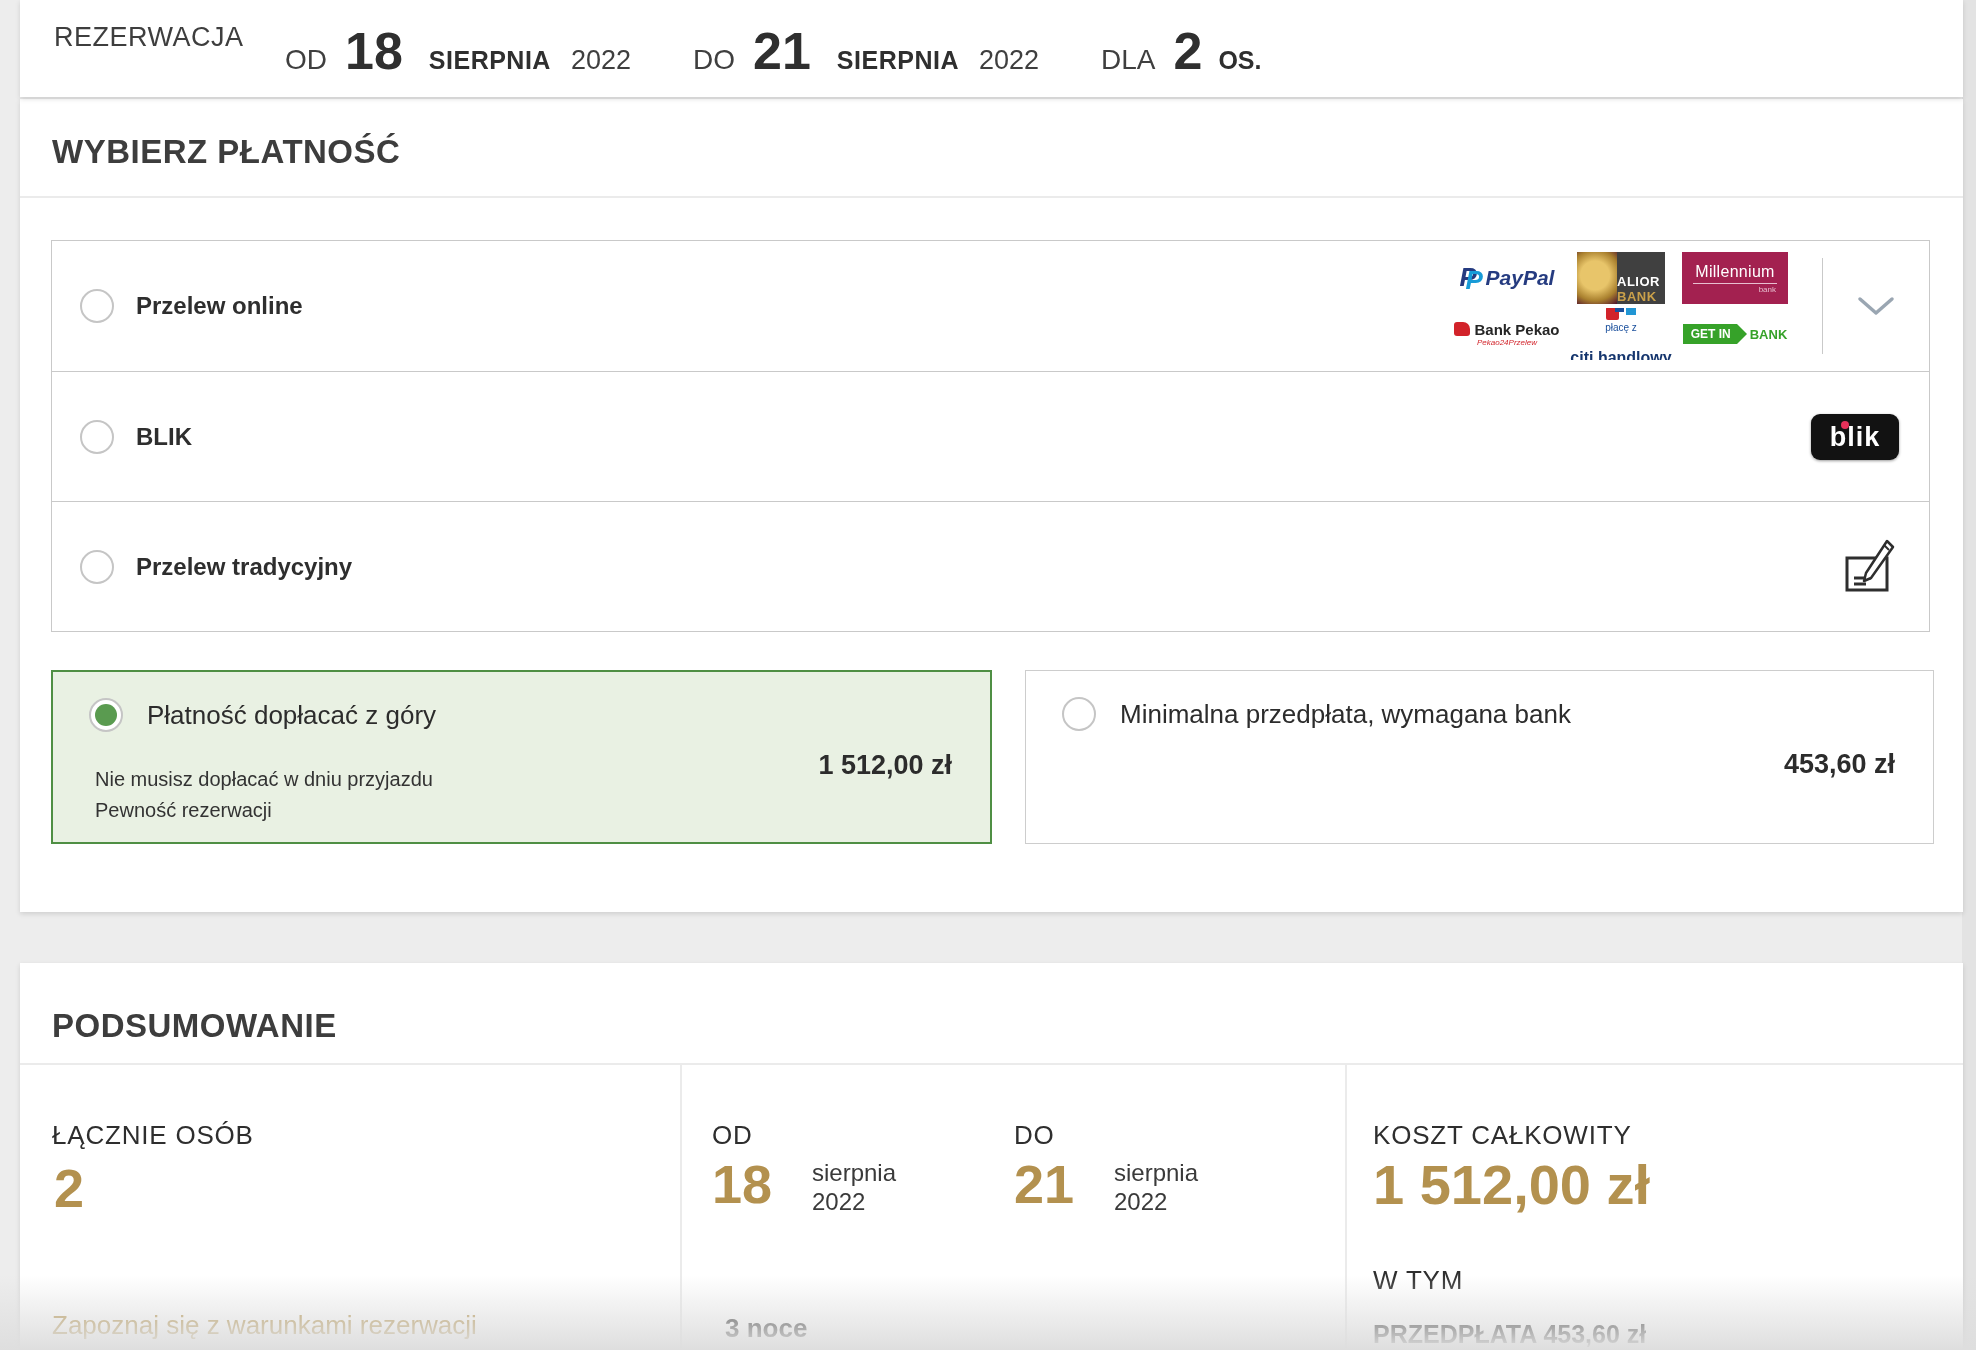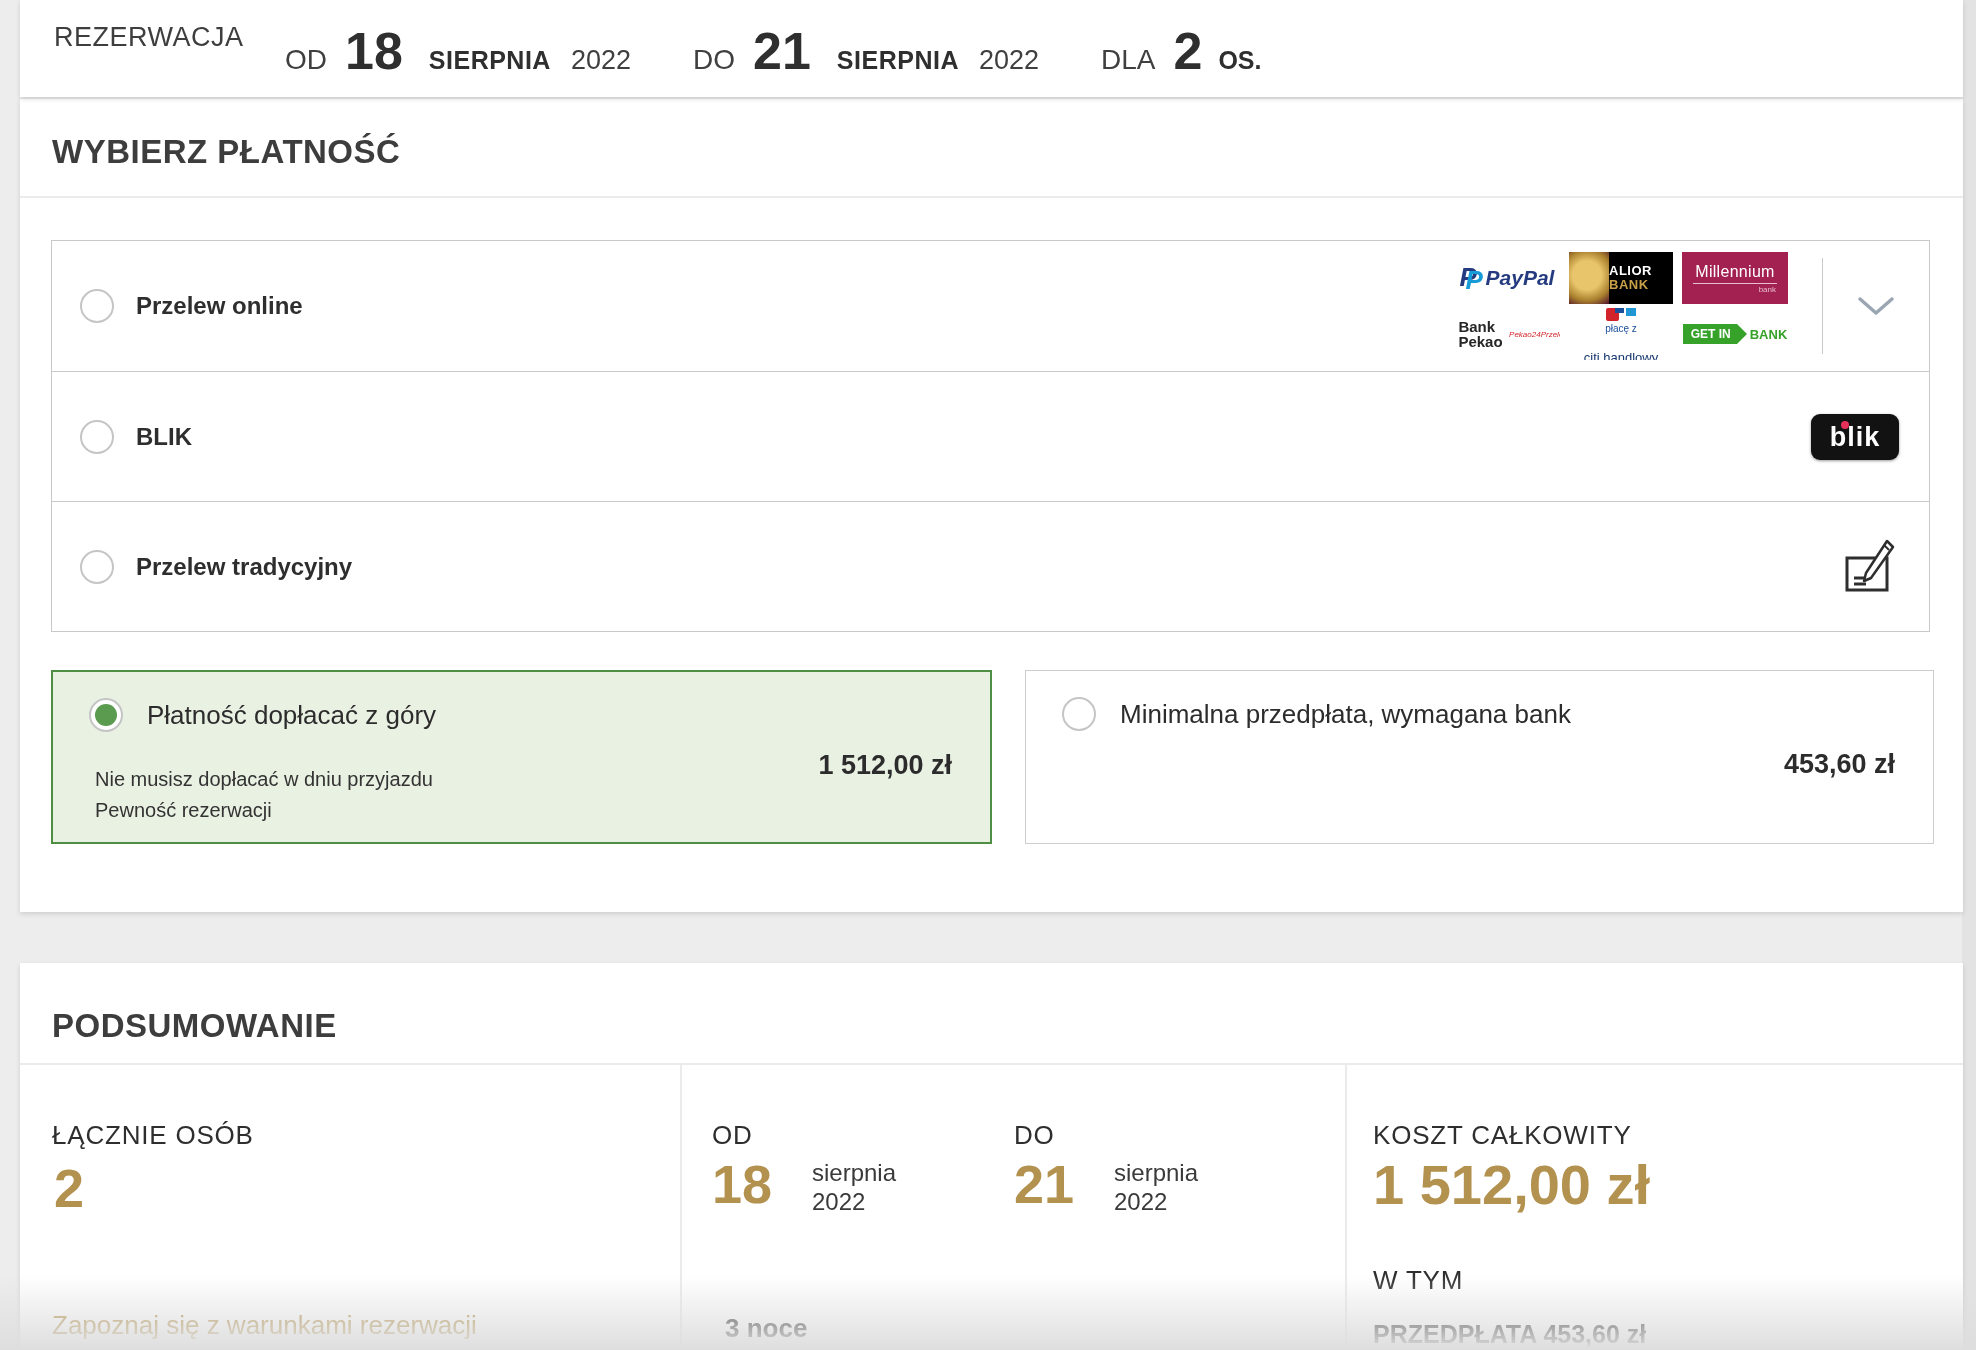--- a/index.html
+++ b/index.html
@@ -44,44 +44,44 @@
   .bank-logos { display:grid; grid-template-columns:repeat(3,106px); grid-auto-rows:52px; gap:4px 8px; align-items:center; justify-items:center; }
   .logo-cell { width:106px; height:52px; display:flex; align-items:center; justify-content:center; overflow:hidden; }
 
   .pp-wrap { display:flex; align-items:center; gap:4px; }
   .pp-marks { position:relative; width:22px; height:28px; }
   .pp-p { position:absolute; font-size:26px; font-weight:bold; font-style:italic; line-height:1; }
   .pp-p1 { left:0; top:0; color:#253b80; }
   .pp-p2 { left:6px; top:3px; color:#179bd7; }
   .pp-text { font-size:21px; font-weight:bold; font-style:italic; color:#253b80; }
 
-  .alior-tile { width:104px; height:52px; background:#000000; display:flex; align-items:center; }
+  .alior-tile { width:88px; height:52px; background:#404040; display:flex; align-items:flex-end; }
   .alior-face { width:40px; height:52px; background:radial-gradient(circle at 45% 45%, #e8c56a 0 40%, #a9802e 70%, #4d0f2c 100%); flex:none; }
   .alior-txt { font-size:13px; font-weight:bold; line-height:1.1; letter-spacing:.5px; }
   .alior-l1 { color:#fff; } .alior-l2 { color:#c9a04a; }
 
   .mill-tile { width:106px; height:52px; background:#a32150; display:flex; flex-direction:column; align-items:center; justify-content:center; }
   .mill-name { font-family:Liberation Sans, sans-serif; color:#fff; font-size:16px; letter-spacing:.3px; }
   .mill-line { width:84px; height:1px; background:#e8bfd0; margin:2px 0 1px; }
   .mill-sub { color:#e8bfd0; font-size:8px; align-self:flex-end; margin-right:12px; }
 
-  .pekao-wrap { display:flex; align-items:center; line-height:1; }
+  .pekao-wrap { display:flex; flex-direction:column; align-items:center; line-height:1; }
   .pekao-row { display:flex; align-items:center; gap:4px; }
   .pekao-mark { width:16px; height:14px; background:#d2232a; border-radius:3px 7px 3px 3px; }
   .pekao-name { font-size:15px; font-weight:bold; color:#262626; }
   .pekao-sub { font-size:8px; color:#d2232a; font-style:italic; margin-top:2px; }
 
   .citi-wrap { display:flex; flex-direction:column; align-items:center; line-height:1; }
   .citi-sq { position:relative; width:30px; height:18px; margin-bottom:2px; }
   .citi-sq i { position:absolute; display:block; }
   .citi-sq .s1 { left:0; top:4px; width:13px; height:13px; background:#d2232a; border-radius:2px; }
   .citi-sq .s2 { left:9px; top:0; width:9px; height:9px; background:#1a4f9c; }
   .citi-sq .s3 { left:20px; top:2px; width:10px; height:10px; background:#2196d4; }
   .citi-pre { font-size:10px; color:#1a4f9c; margin-bottom:17px; }
-  .citi-name { font-size:13px; font-weight:normal; color:#16366e; }
+  .citi-name { font-size:16px; font-weight:bold; color:#16366e; }
 
   .getin-wrap { display:flex; align-items:center; gap:4px; }
   .getin-box { position:relative; background:#36a229; color:#fff; font-size:12px; font-weight:bold; padding:4px 6px 4px 8px; line-height:1; }
   .getin-box:after { content:""; position:absolute; left:100%; top:0; border-top:10px solid transparent; border-bottom:10px solid transparent; border-left:10px solid #36a229; }
   .getin-bank { margin-left:9px; color:#36a229; font-size:13px; font-weight:bold; }
 
   .vdiv { width:1px; height:96px; background:#c9c9c9; margin:0 30px 0 34px; flex:none; }
   .chevron { width:46px; height:30px; display:flex; align-items:center; justify-content:center; cursor:pointer; flex:none; }
 
   .blik-tile { position:relative; width:88px; height:46px; background:#121212; border-radius:9px; display:flex; align-items:center; justify-content:center; box-shadow:0 1px 3px rgba(0,0,0,.4); }

